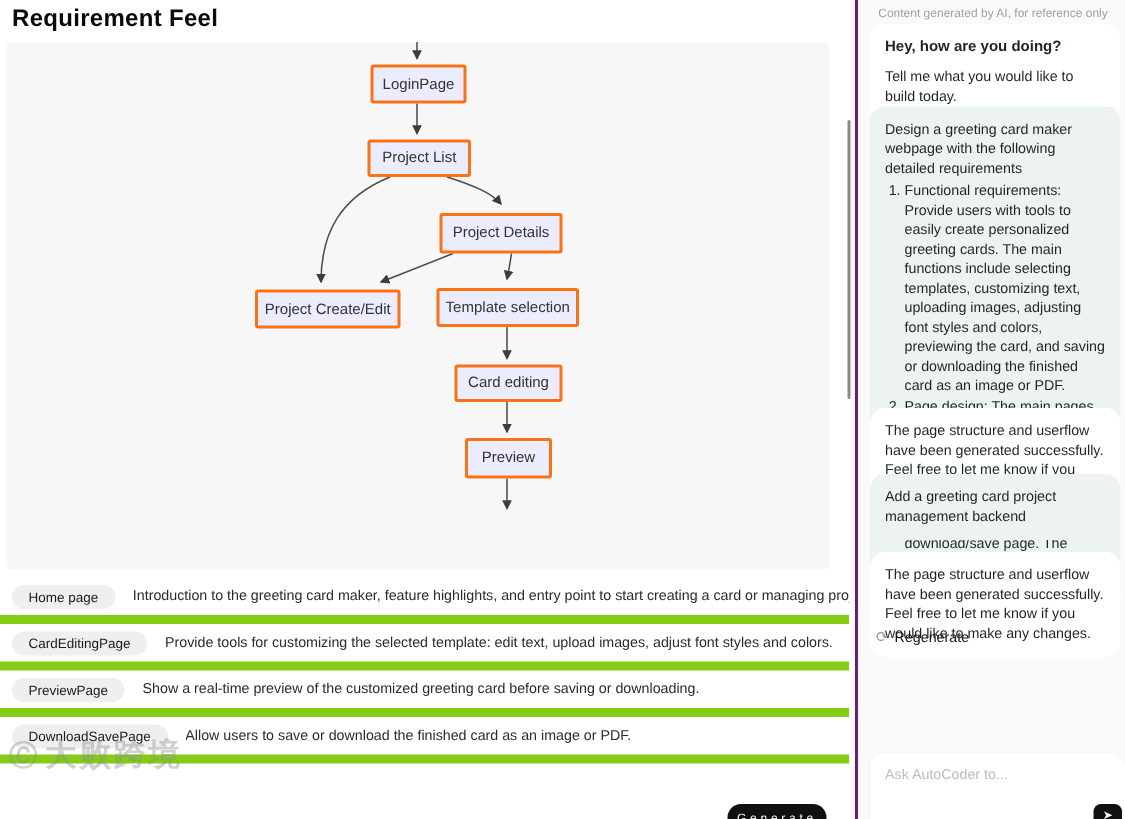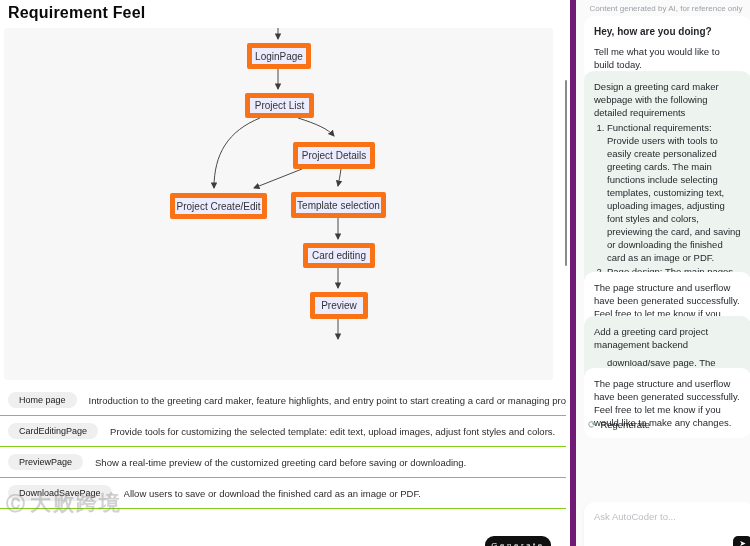--- a/index.html
+++ b/index.html
@@ -6,47 +6,47 @@
   html,body { width:750px; height:546px; overflow:hidden; background:#ffffff;
               font-family:"Liberation Sans", sans-serif; }
   #stage { position:relative; width:750px; height:546px; background:#fff; overflow:hidden; }
 
   
   .page-title { position:absolute; left:8px; top:4px; font-size:16px; font-weight:700; color:#0a0a0a; letter-spacing:.2px; }
 
   .flow-panel { position:absolute; left:4px; top:28px; width:549px; height:352px;
                 background:#f7f7f8; border-radius:4px; }
   .flow-svg { position:absolute; left:0; top:0; width:549px; height:352px; }
-  .flow-node { position:absolute; background:#ececff; border:5px solid #f97316; border-radius:2px;
+  .flow-node { position:absolute; background:#ececff; border:2px solid #f97316; border-radius:2px;
                display:flex; align-items:center; justify-content:center;
                font-size:10px; color:#333; text-align:center; }
 
   .req-rows { position:absolute; left:0; top:385px; width:566px; }
   .req-row { position:relative; height:31px; display:flex; align-items:center;
-             border-bottom:1px solid #84cc16; padding-left:8px; }
+             border-bottom:6px solid #84cc16; padding-left:8px; }
   .req-badge { background:#efefef; border-radius:10px; padding:3px 11px; font-size:9px;
                color:#1a1a1a; white-space:nowrap; }
   .req-desc { font-size:9.5px; color:#2b2b2b; margin-left:12px; white-space:nowrap;
               overflow:hidden; }
 
   .generate-btn { position:absolute; left:485px; top:536px; width:66px; height:18px;
                   background:#101010; color:#fff; border:none; border-radius:9px;
                   font-size:8px; letter-spacing:2.5px; font-family:"Liberation Sans",sans-serif;
                   display:flex; align-items:center; justify-content:center; cursor:pointer; }
 
   .watermark { position:absolute; left:6px; top:489px; font-size:21px; font-weight:700;
                color:rgba(140,140,140,0.40); letter-spacing:2px; pointer-events:none; }
   .watermark .wm-logo { font-size:19px; margin-right:3px; }
 
   .scrollbar { position:absolute; left:565px; top:80px; width:2px; height:186px;
                background:#8a8a8a; border-radius:1px; }
 
   
   .chat-panel { position:absolute; left:570px; top:0; width:180px; height:546px;
-                background:#fafafa; border-left:6px solid #701a75; }
+                background:#fafafa; border-left:2px solid #701a75; }
   .disclaimer { position:absolute; left:0; top:4px; width:180px; text-align:center;
                 font-size:8px; color:#9ba1a8; }
   .msg { position:absolute; left:8px; width:167px; border-radius:10px; padding:9px 10px;
          font-size:9.5px; line-height:13px; color:#1f2328; }
   .msg.assistant { background:#ffffff; }
   .msg.user { background:#edf3ee; }
   .msg-title { font-weight:700; font-size:10px; margin-bottom:7px; }
   .msg ol { margin-left:13px; margin-top:2px; }
   .msg ol li { margin-bottom:1px; }
   .regen { position:absolute; left:12px; top:419px; display:flex; align-items:center;

